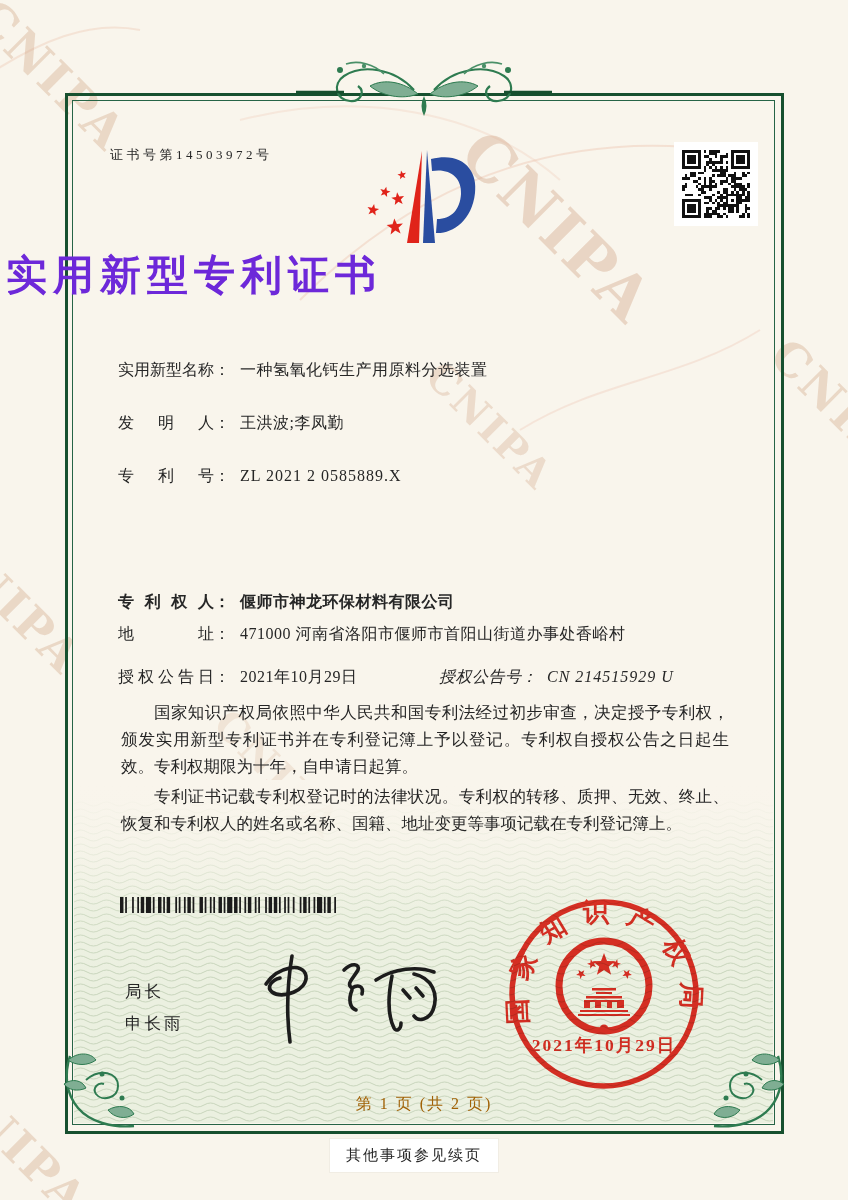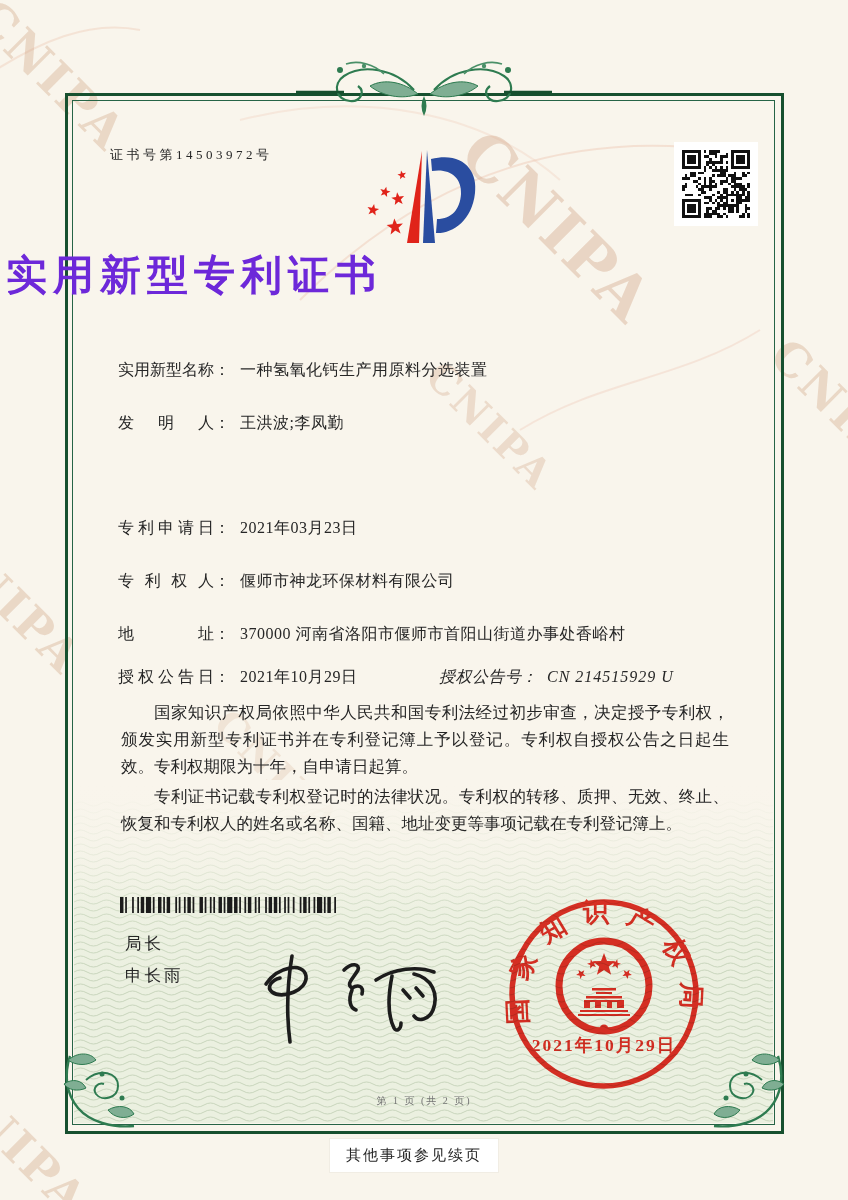--- a/index.html
+++ b/index.html
@@ -49,25 +49,25 @@
   .colon{display:inline-block;margin-right:10px;}
   .val{letter-spacing:.5px;}
   .grant-no{position:absolute;left:321px;top:0;font-style:italic;}
   .grant-no .lb{width:82px;}
   
   .paras{position:absolute;left:118px;top:696px;width:614px;z-index:2;
     font-size:16.5px;line-height:27px;text-align:justify;}
   .paras p{margin:3px;text-indent:2em;}
   
   .barcode{position:absolute;left:120px;top:897px;z-index:2;}
-  .signer{position:absolute;left:125px;top:928px;z-index:2;font-size:16.5px;letter-spacing:3px;line-height:32px;}
+  .signer{position:absolute;left:125px;top:976px;z-index:2;font-size:16.5px;letter-spacing:3px;line-height:32px;}
   .signature{position:absolute;left:248px;top:950px;z-index:3;}
   .seal{position:absolute;left:494px;top:884px;z-index:4;mix-blend-mode:multiply;opacity:.95;}
   .page-info{position:absolute;left:0;top:1094px;width:100%;text-align:center;z-index:2;
-    font-size:10px;letter-spacing:2px;color:#737373;}
+    font-size:16px;letter-spacing:2px;color:#a16207;}
   .note-box{position:absolute;left:330px;top:1139px;background:#ffffff;z-index:2;
     padding:7px 16px;font-size:15px;letter-spacing:2px;box-shadow:0 0 0 1px rgba(0,0,0,.03);}
 </style>
 </head>
 <body>
 
 <div class="page">
 
   <svg class="guilloche" width="848" height="1200">
     <path d="M 300 300 C 420 180 560 130 720 150" stroke="#eec7b4" stroke-width="2" fill="none" opacity="0.45"></path>
@@ -418,28 +418,28 @@
   </div>
 
   <div class="title">实用新型专利证书</div>
 
   <div class="frow" style="top:360px;">
     <span class="lb lb6">实用新型名称</span><span class="colon">：</span><span class="val">一种氢氧化钙生产用原料分选装置</span>
   </div>
   <div class="frow" style="top:413px;">
     <span class="lb">发明人</span><span class="colon">：</span><span class="val">王洪波;李凤勤</span>
   </div>
-  <div class="frow" style="top:518px;">
-    <span class="lb">专利申请日</span><span class="colon">：</span><span class="val">2021年03月23日</span>
-  </div>
-  <div class="frow" style="top:571px;">
+  <div class="frow" style="top:466px;">
+    <span class="lb">专利号</span><span class="colon">：</span><span class="val" style="letter-spacing:1px;">ZL 2021 2 0585889.X</span>
+  </div>
+  <div class="frow" style="top:592px;font-weight:bold;">
     <span class="lb">专利权人</span><span class="colon">：</span><span class="val">偃师市神龙环保材料有限公司</span>
   </div>
   <div class="frow" style="top:624px;">
-    <span class="lb">地址</span><span class="colon">：</span><span class="val">370000 河南省洛阳市偃师市首阳山街道办事处香峪村</span>
+    <span class="lb">地址</span><span class="colon">：</span><span class="val">471000 河南省洛阳市偃师市首阳山街道办事处香峪村</span>
   </div>
   <div class="frow" style="top:667px;width:620px;">
     <span class="lb">授权公告日</span><span class="colon">：</span><span class="val">2021年10月29日</span>
     <span class="grant-no">
       <span class="lb">授权公告号</span><span class="colon">：</span><span class="val" style="letter-spacing:1px;">CN 214515929 U</span>
     </span>
   </div>
 
   <div class="paras">
     <p>国家知识产权局依照中华人民共和国专利法经过初步审查，决定授予专利权，颁发实用新型专利证书并在专利登记簿上予以登记。专利权自授权公告之日起生效。专利权期限为十年，自申请日起算。</p>

